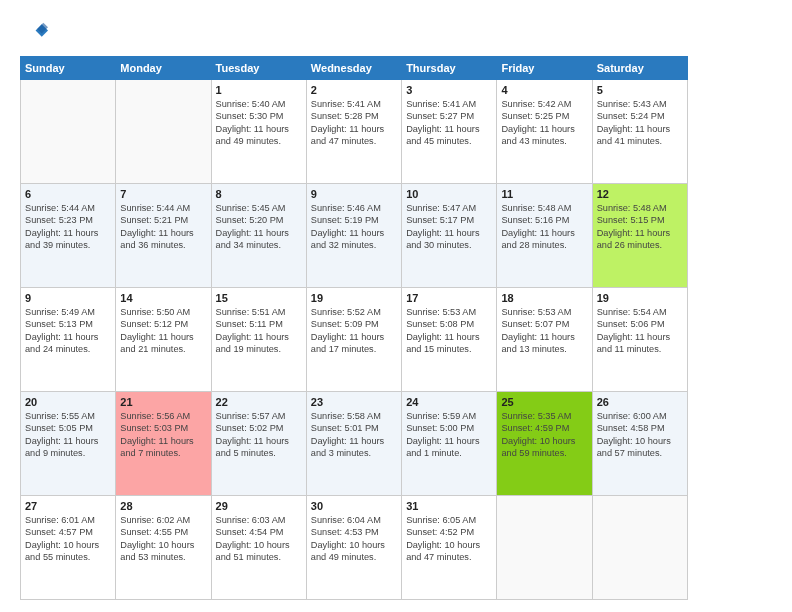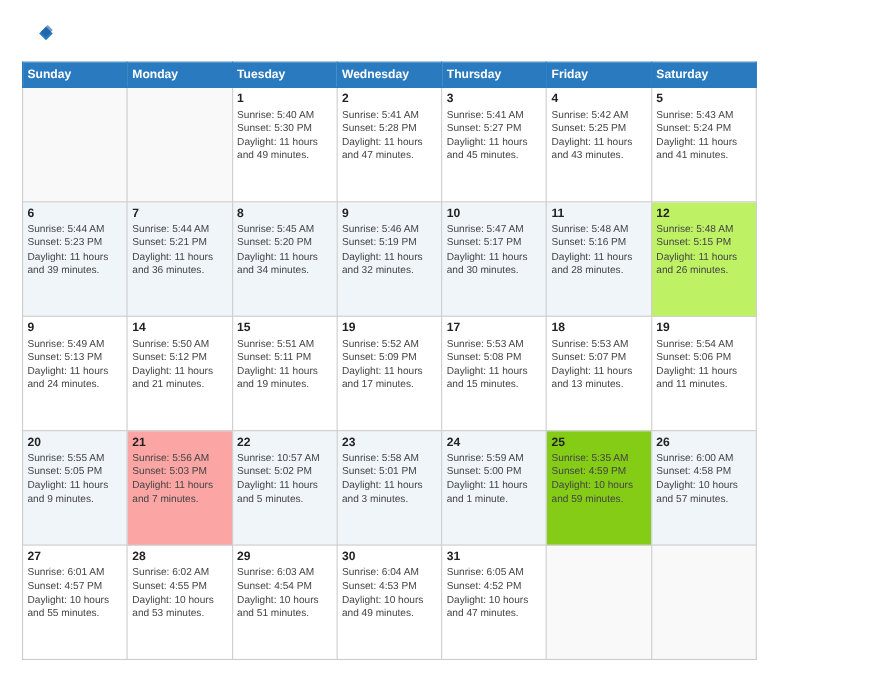--- a/index.html
+++ b/index.html
@@ -264,21 +264,21 @@
 Daylight: 11 hours and 9 minutes.</div>
           </td>
           <td style="background: #fca5a5;">
             <span class="cell-date">21</span>
             <div class="cell-info">Sunrise: 5:56 AM
 Sunset: 5:03 PM
 Daylight: 11 hours and 7 minutes.</div>
           </td>
           <td style="background: rgb(240, 245, 250);">
             <span class="cell-date">22</span>
-            <div class="cell-info">Sunrise: 10:57 AM
+            <div class="cell-info">Sunrise: 5:57 AM
 Sunset: 5:02 PM
 Daylight: 11 hours and 5 minutes.</div>
           </td>
           <td style="background: rgb(240, 245, 250);">
             <span class="cell-date">23</span>
             <div class="cell-info">Sunrise: 5:58 AM
 Sunset: 5:01 PM
 Daylight: 11 hours and 3 minutes.</div>
           </td>
           <td style="background: rgb(240, 245, 250);">

